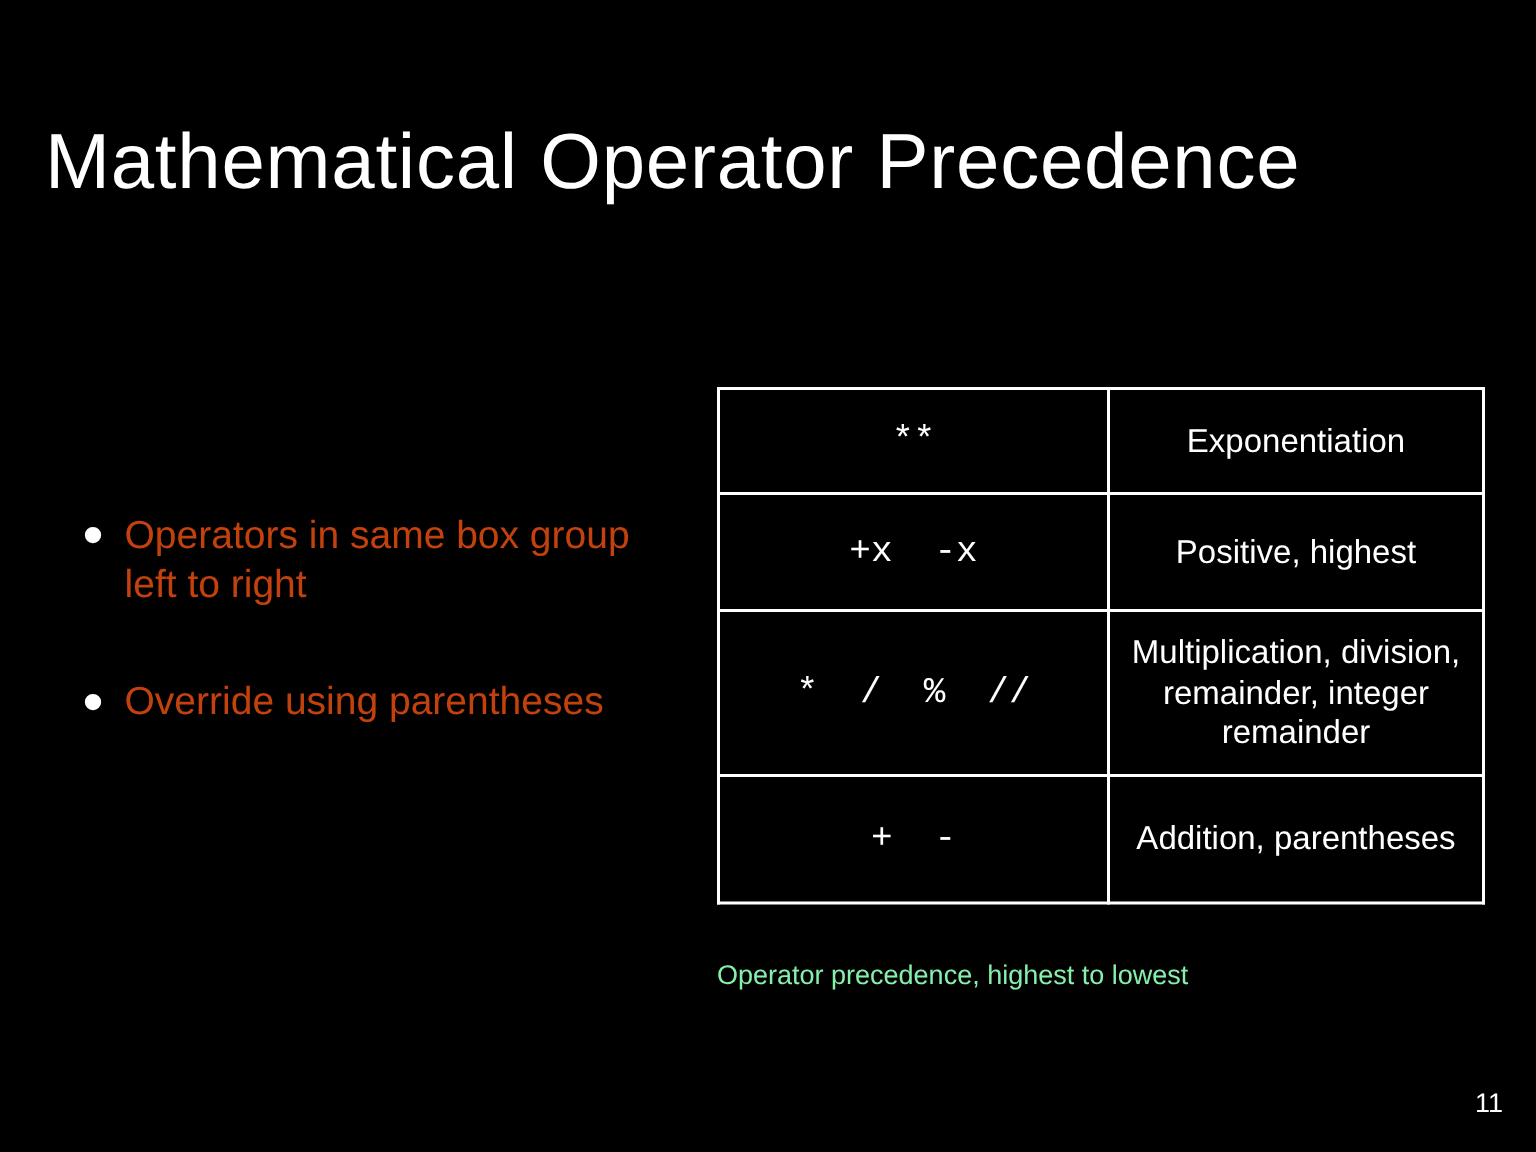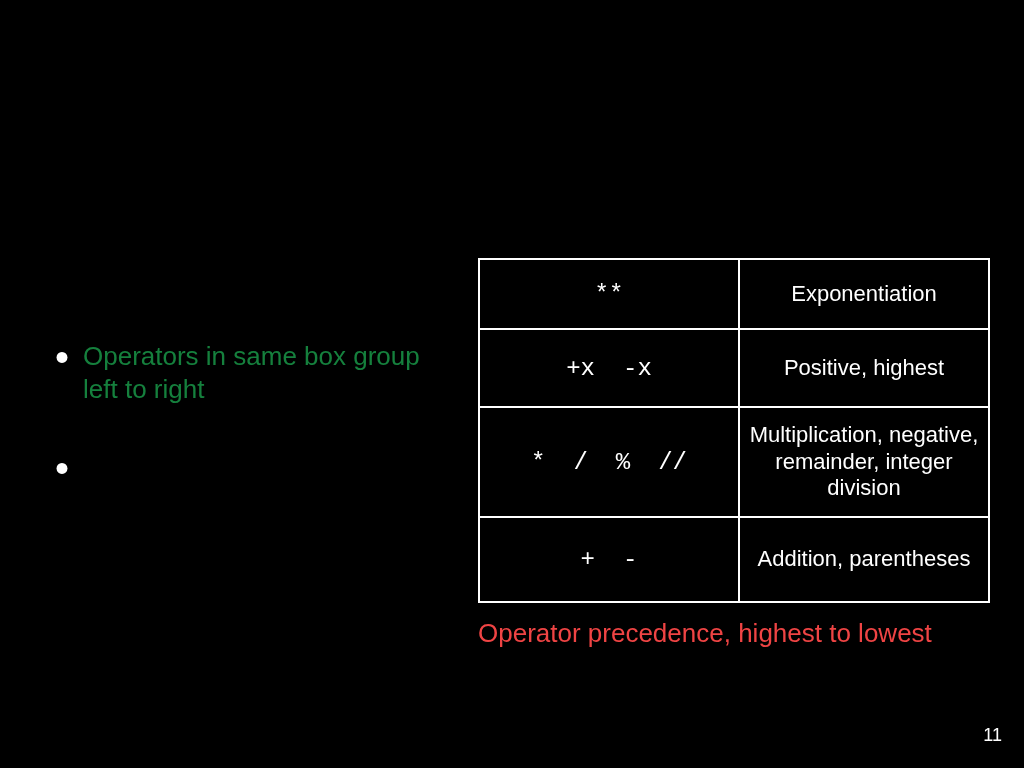--- a/index.html
+++ b/index.html
@@ -44,21 +44,21 @@
     font-size: 40px;
     line-height: 22px;
     color: #fff;
     margin-right: 14px;
     margin-top: 6px;
     flex: 0 0 auto;
   }
   .bullet-text {
     font-size: 26px;
     line-height: 1.25;
-    color: #15803d;
+    color: #c2410c;
   }
   .table {
     position: absolute;
     left: 478px;
     top: 258px;
     width: 510px;
     border-collapse: collapse;
     table-layout: fixed;
   }
   .table td {
@@ -86,47 +86,49 @@
     font-family: "Courier New", Courier, monospace;
     font-size: 24px;
   }
   .row-h { height: 70px; }
   .row-h2 { height: 78px; }
   .row-h3 { height: 110px; }
   .row-h4 { height: 85px; }
   .caption {
     position: absolute;
     left: 478px;
-    top: 618px;
+    top: 640px;
     width: 520px;
-    font-size: 26px;
-    color: #ef4444;
+    font-size: 18px;
+    color: #86efac;
   }
   .page-num {
     position: absolute;
     right: 22px;
     bottom: 22px;
     font-size: 18px;
     color: #fff;
     margin-top: 36px;
   }
 </style>
 </head>
 <body>
 
 <div class="slide">
 
+  <div class="title">Mathematical Operator Precedence</div>
 
   <div class="bullets">
     <div class="bullet-item">
       <span class="bullet-dot">•</span>
       <span class="bullet-text">Operators in same box group left to right</span>
     </div>
     <div class="bullet-item">
       <span class="bullet-dot">•</span>
+      <span class="bullet-text">Override using parentheses</span>
     </div>
   </div>
 
   <table class="table">
     <colgroup>
       <col class="op-col">
       <col class="desc-col">
     </colgroup>
     <tbody>
         <tr class="row-h">
@@ -148,21 +150,21 @@
     </tr>
     <tr class="row-h3">
       <td>
         <div class="op-line">
           <span>*</span>
           <span>/</span>
           <span>%</span>
           <span>//</span>
         </div>
       </td>
-      <td class="desc-col">Multiplication, negative, remainder, integer division</td>
+      <td class="desc-col">Multiplication, division, remainder, integer remainder</td>
     </tr>
     <tr class="row-h4">
       <td>
         <div class="op-line">
           <span>+</span>
           <span>-</span>
         </div>
       </td>
       <td class="desc-col">Addition, parentheses</td>
     </tr>

